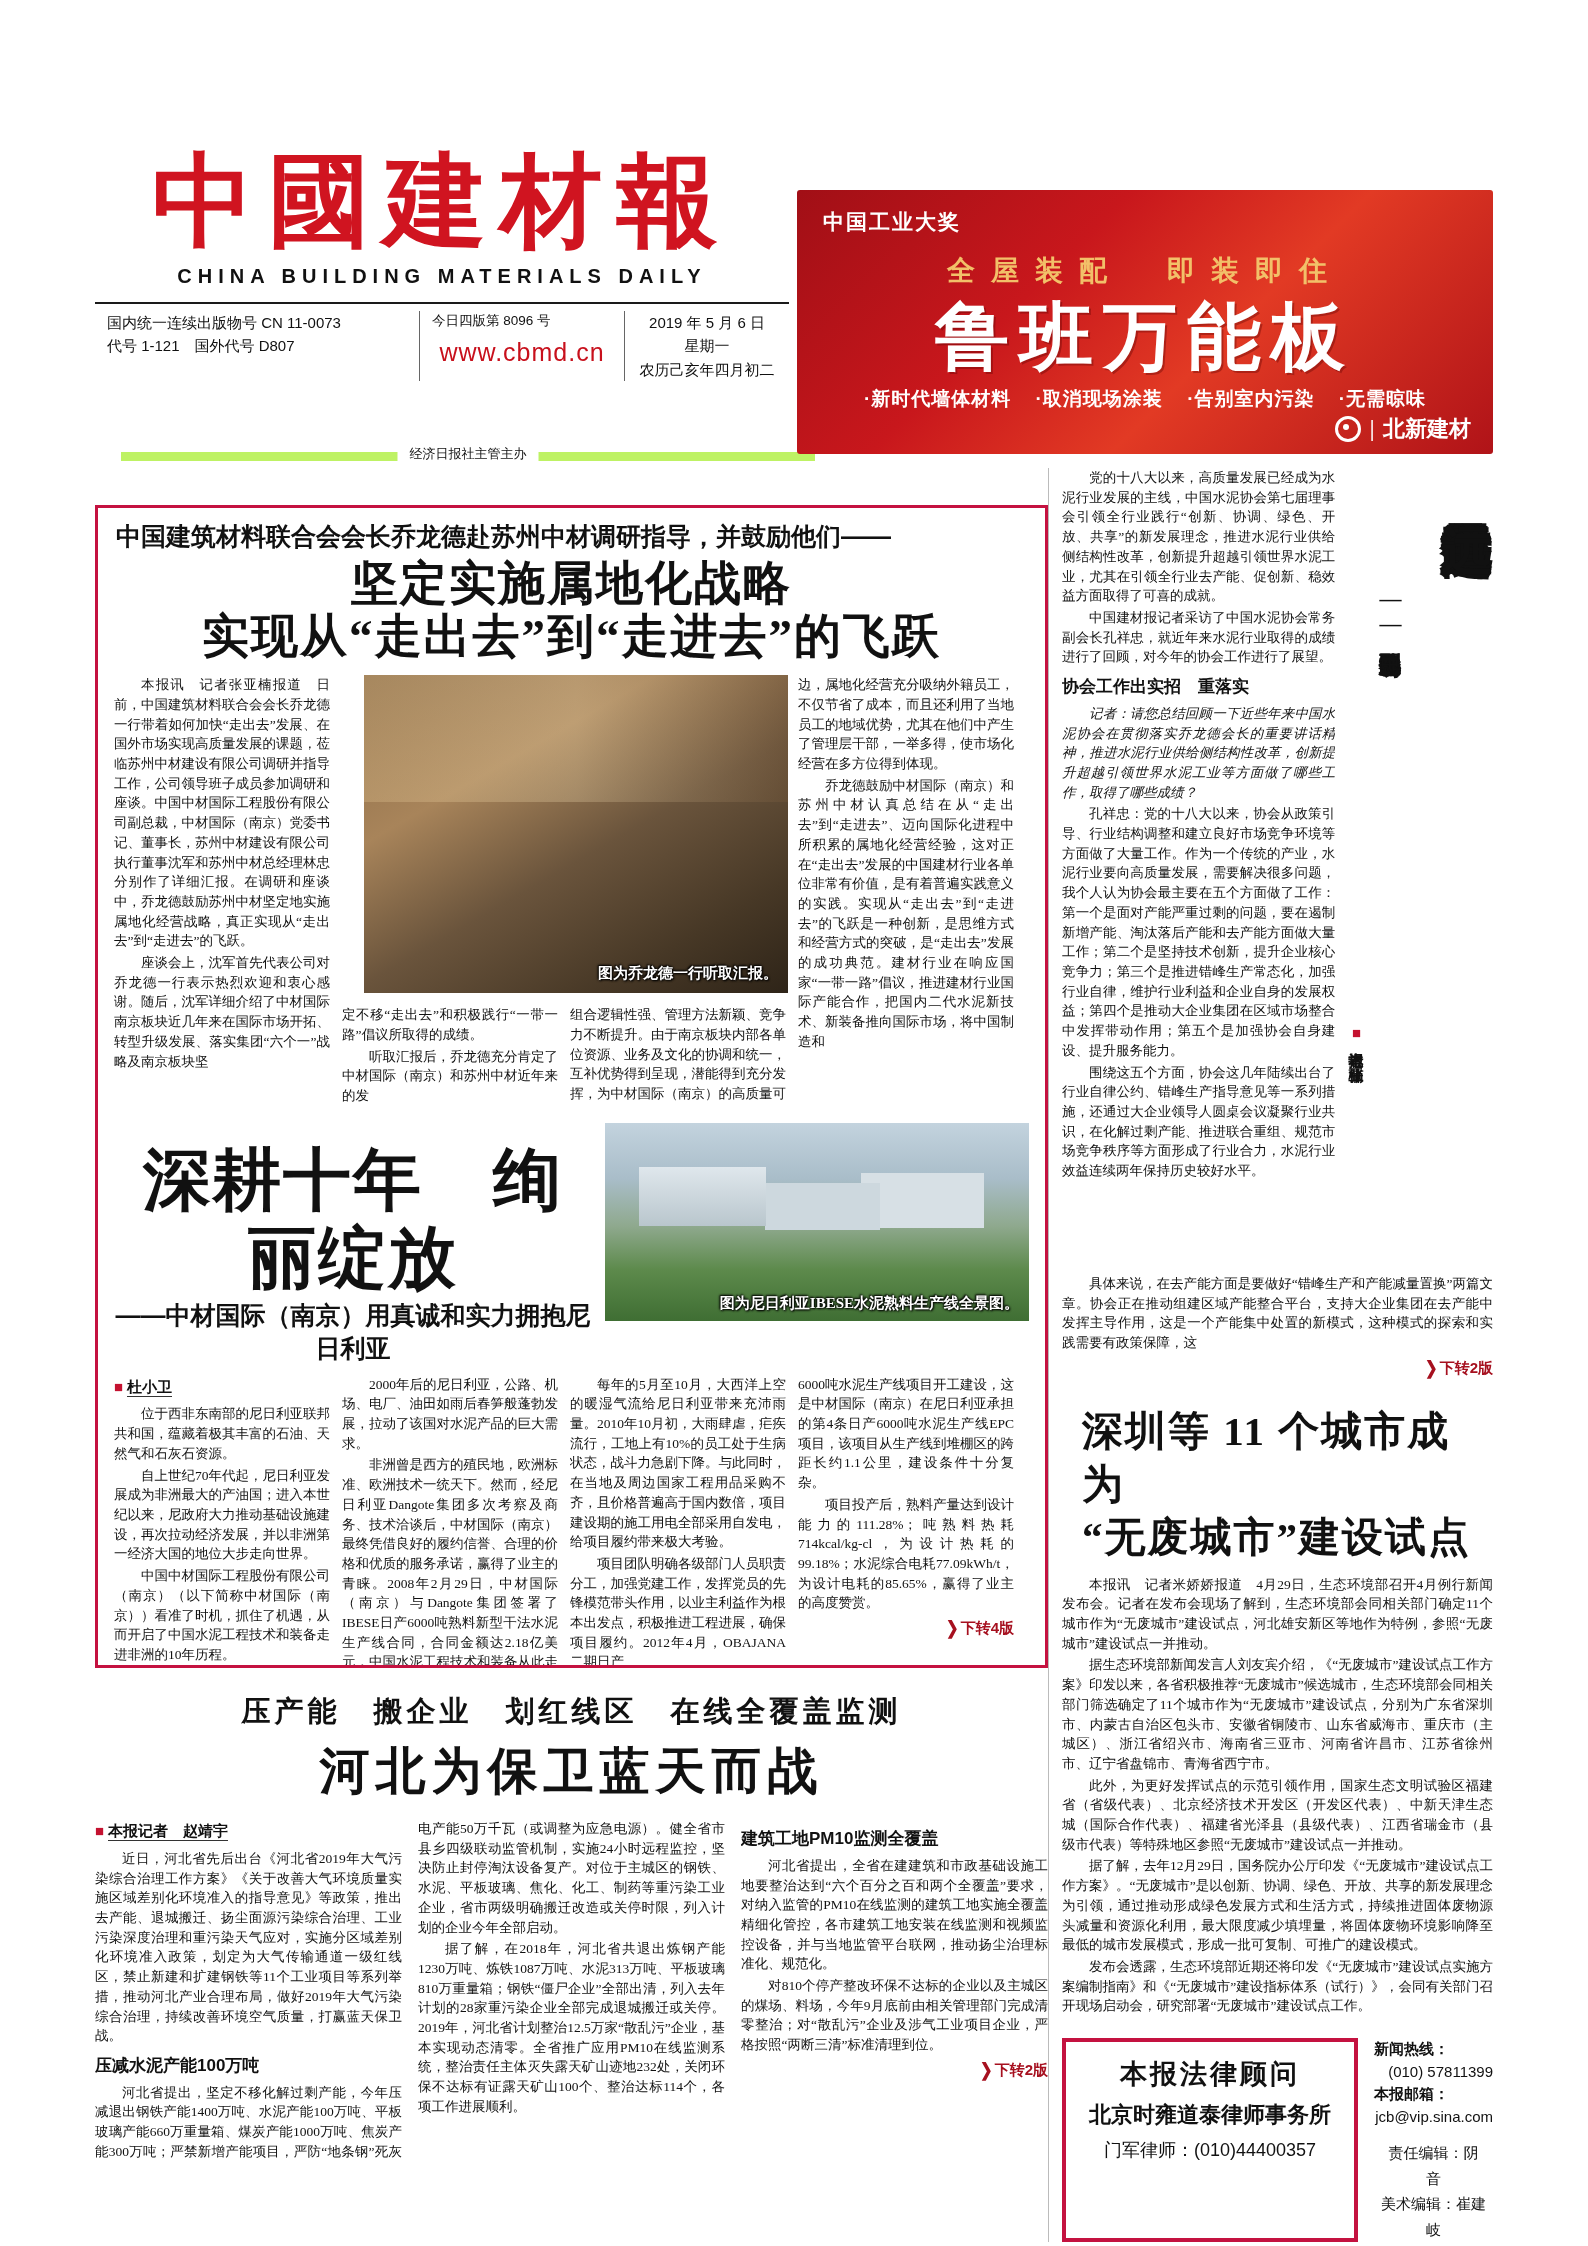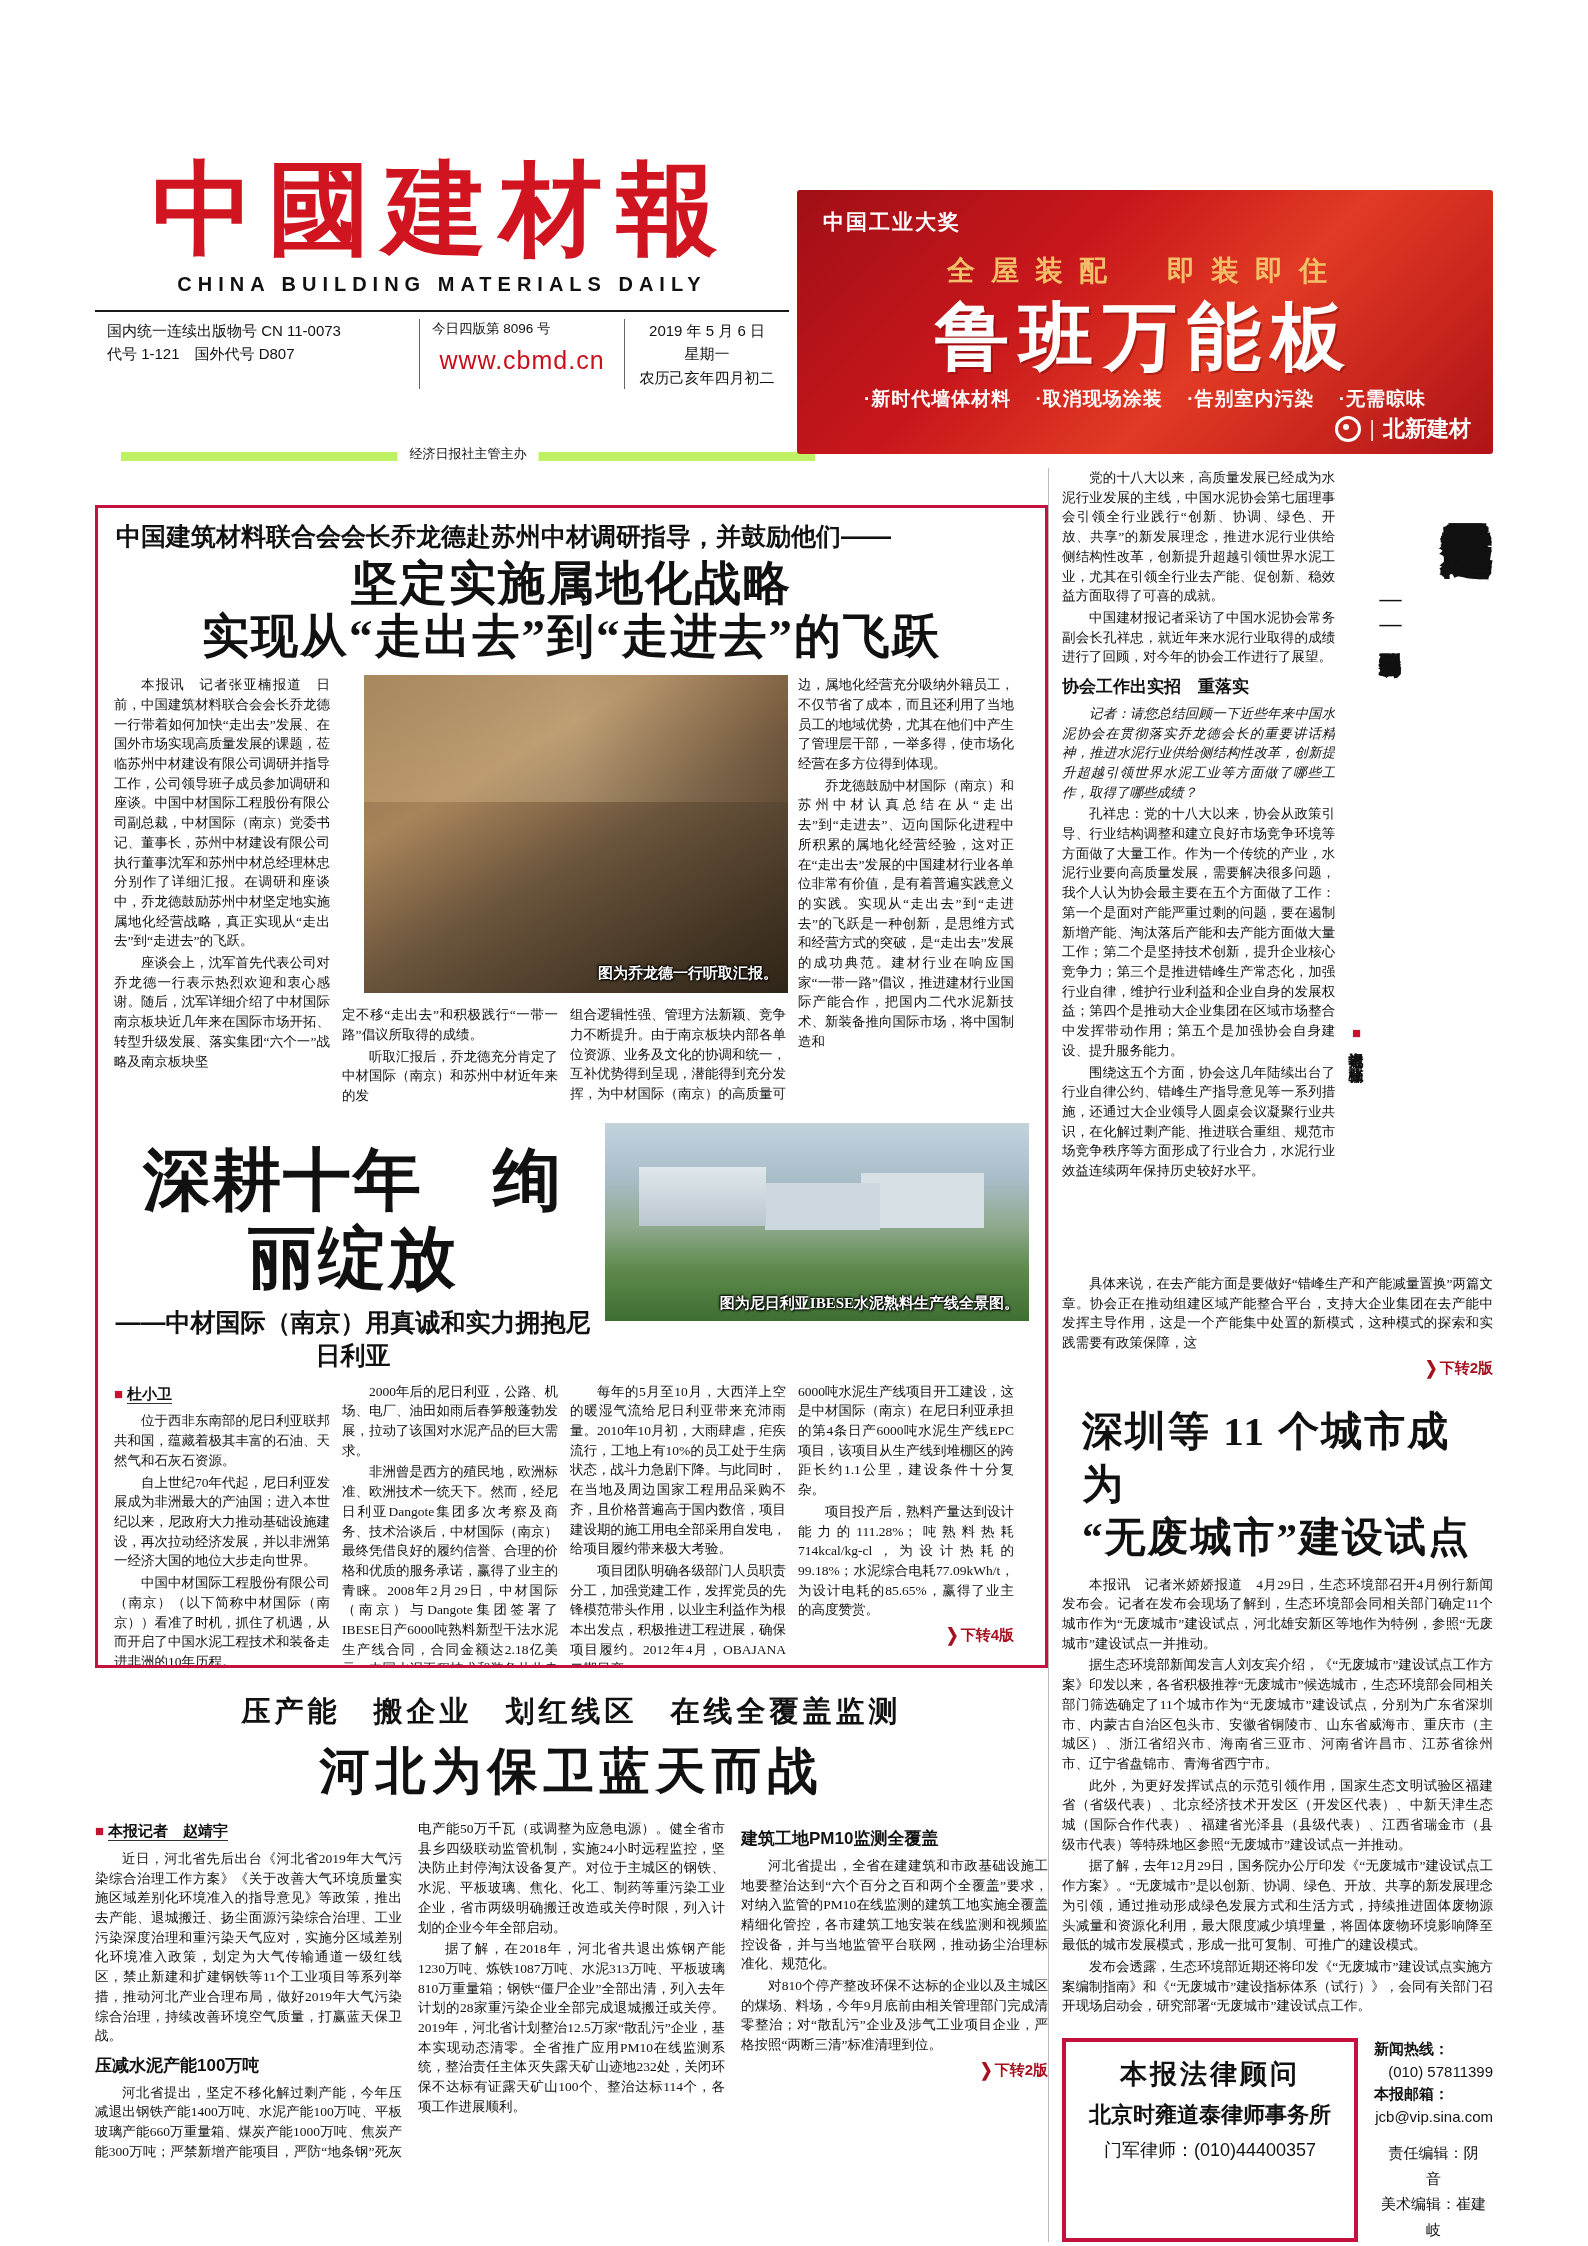--- a/index.html
+++ b/index.html
@@ -1,21 +1,21 @@
 <!DOCTYPE html>
 <html><head>
 <meta charset="utf-8">
 <style>
   html,body{margin:0;padding:0;background:#e8e8e8;}
   .page{position:relative;width:1588px;height:2246px;background:#ffffff;margin:0 auto;
         font-family:"Liberation Serif","DejaVu Serif",serif;color:#111;overflow:hidden;}
   
   .hleft{position:absolute;left:95px;top:128px;width:694px;height:328px;}
   .mast{font-size:102px;font-weight:bold;color:#d01420;letter-spacing:14px;text-align:center;
-        line-height:1.05;font-family:Liberation Sans, sans-serif;margin-top:28px;}
+        line-height:1.05;font-family:Liberation Sans, sans-serif;margin-top:20px;}
   .mast-en{font-size:20px;font-weight:bold;letter-spacing:6px;text-align:center;color:#111;
         font-family:"Liberation Sans",sans-serif;margin-top:10px;}
   .inforow{display:flex;border-top:2px solid #1a1a1a;margin-top:14px;padding-top:7px;
         font-family:"Liberation Sans",sans-serif;font-size:15px;line-height:1.55;}
   .inforow .cell{padding:0 12px;}
   .inforow .cell+.cell{border-left:1px solid #666;}
   .cell.c1{width:300px;}
   .cell.c2{width:180px;text-align:center;}
   .cell.c3{flex:1;text-align:center;}
   .c2top{display:flex;justify-content:flex-start;font-size:13.5px;}
@@ -64,21 +64,21 @@
   .a1c4{left:684px;}
   .photo1{position:absolute;left:250px;top:0;width:424px;height:318px;
       background:linear-gradient(150deg,#8a6a46 0%,#a8845a 30%,#6a543c 55%,#473826 80%,#2e2418 100%);}
   .photo1::before{content:"";position:absolute;left:0;top:0;right:0;height:40%;
       background:linear-gradient(90deg,rgba(220,190,140,.35),rgba(255,235,190,.25) 50%,rgba(120,90,60,.3));}
   
   .art2{margin-top:16px;}
   .a2-head{display:flex;align-items:flex-start;}
   .a2-hwrap{width:478px;}
   .a2-h{font-size:68px;font-weight:900;letter-spacing:2px;text-align:center;line-height:1.15;margin-top:18px;}
-  .a2-sub{font-size:25px;font-weight:bold;font-family:"Liberation Sans",sans-serif;text-align:center;margin-top:8px;}
+  .a2-sub{font-size:25px;font-weight:bold;font-family:"Liberation Sans",sans-serif;text-align:center;margin-top:1px;}
   .photo2{position:relative;width:424px;height:198px;margin-left:auto;
       background:linear-gradient(180deg,#c3d3de 0%,#a9bdc9 28%,#8fa98e 52%,#5d8a4c 74%,#3f6e33 100%);}
   .photo2::before{content:"";position:absolute;left:8%;top:22%;width:30%;height:30%;
       background:linear-gradient(180deg,#dfe7ec,#b9c6cd);box-shadow:120px 10px 0 -6px #cdd8de,220px 4px 0 -2px #d7e0e5;}
   .a2-cols{display:flex;gap:12px;margin-top:10px;height:338px;overflow:hidden;}
   .a2col{width:216px;overflow:hidden;}
   
   .art3{position:absolute;left:95px;top:1692px;width:953px;height:468px;overflow:hidden;}
   .a3-kicker{font-family:"Liberation Sans",sans-serif;font-weight:bold;font-size:29px;text-align:center;letter-spacing:4px;}
   .a3-h{font-size:50px;font-weight:900;text-align:center;letter-spacing:6px;margin-top:6px;}

